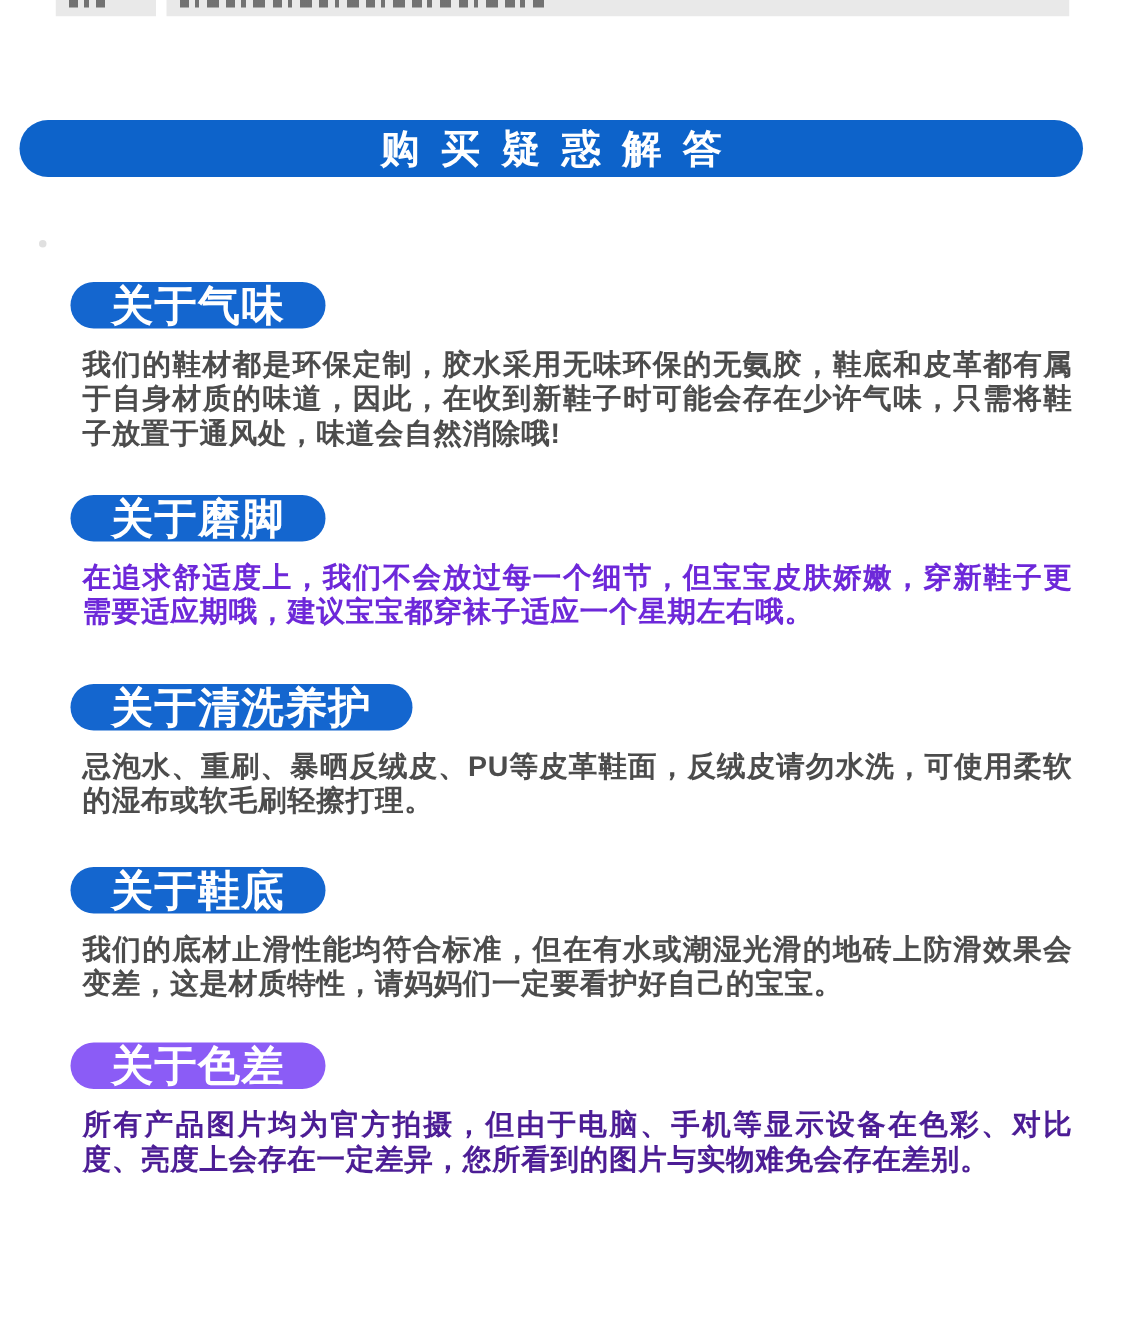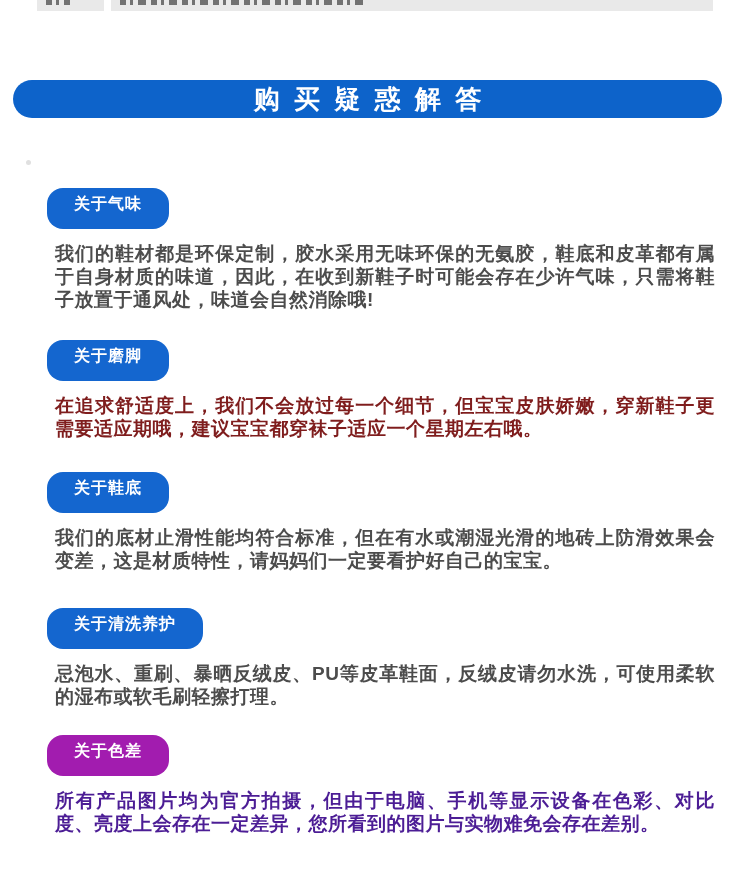--- a/index.html
+++ b/index.html
@@ -74,26 +74,26 @@
   }
   .section { margin-top: 29px; }
   .section:first-child { margin-top: 0; }
   .section.s3 { margin-top: 32px; }
   .section.s4 { margin-top: 36px; }
   .section.s5 { margin-top: 27px; }
 
   .section-label {
     display: inline-block;
     margin-left: 47px;
-    height: 41px;
+    height: 31px;
     line-height: 31px;
     padding: 0 27px;
     border-radius: 16px;
     color: #ffffff;
-    font-size: 16px;
+    font-size: 28px;
     font-weight: bold;
     letter-spacing: 1px;
     white-space: nowrap;
   }
 
   .section-body {
     margin: 13px 35px 0 55px;
     width: 660px;
     font-size: 19px;
     line-height: 23px;
@@ -123,31 +123,31 @@
 
 <div class="sections">
 
   <div class="section s1">
     <span class="section-label" style="background: rgb(20, 102, 207);">关于气味</span>
     <p class="section-body" style="color: rgb(76, 76, 76);">我们的鞋材都是环保定制，胶水采用无味环保的无氨胶，鞋底和皮革都有属于自身材质的味道，因此，在收到新鞋子时可能会存在少许气味，只需将鞋子放置于通风处，味道会自然消除哦!</p>
   </div>
 
   <div class="section s2">
     <span class="section-label" style="background: rgb(20, 102, 207); text-align: center;">关于磨脚</span>
-    <p class="section-body" style="color: #7f1d1d;">在追求舒适度上，我们不会放过每一个细节，但宝宝皮肤娇嫩，穿新鞋子更需要适应期哦，建议宝宝都穿袜子适应一个星期左右哦。</p>
+    <p class="section-body" style="color: #6d28d9;">在追求舒适度上，我们不会放过每一个细节，但宝宝皮肤娇嫩，穿新鞋子更需要适应期哦，建议宝宝都穿袜子适应一个星期左右哦。</p>
+  </div>
+
+  <div class="section s4">
+    <span class="section-label" style="background: rgb(20, 102, 207);">关于清洗养护</span>
+    <p class="section-body" style="color: rgb(76, 76, 76);">忌泡水、重刷、暴晒反绒皮、PU等皮革鞋面，反绒皮请勿水洗，可使用柔软的湿布或软毛刷轻擦打理。</p>
   </div>
 
   <div class="section s3">
     <span class="section-label" style="background: rgb(20, 102, 207);">关于鞋底</span>
     <p class="section-body" style="color: rgb(76, 76, 76);">我们的底材止滑性能均符合标准，但在有水或潮湿光滑的地砖上防滑效果会变差，这是材质特性，请妈妈们一定要看护好自己的宝宝。</p>
   </div>
 
-  <div class="section s4">
-    <span class="section-label" style="background: rgb(20, 102, 207);">关于清洗养护</span>
-    <p class="section-body" style="color: rgb(76, 76, 76);">忌泡水、重刷、暴晒反绒皮、PU等皮革鞋面，反绒皮请勿水洗，可使用柔软的湿布或软毛刷轻擦打理。</p>
-  </div>
-
   <div class="section s5">
-    <span class="section-label" style="background: #a21caf;">关于色差</span>
+    <span class="section-label" style="background: #8b5cf6;">关于色差</span>
     <p class="section-body" style="color: #4c1d95;">所有产品图片均为官方拍摄，但由于电脑、手机等显示设备在色彩、对比度、亮度上会存在一定差异，您所看到的图片与实物难免会存在差别。</p>
   </div>
 
 </div>
 
 </body></html>

